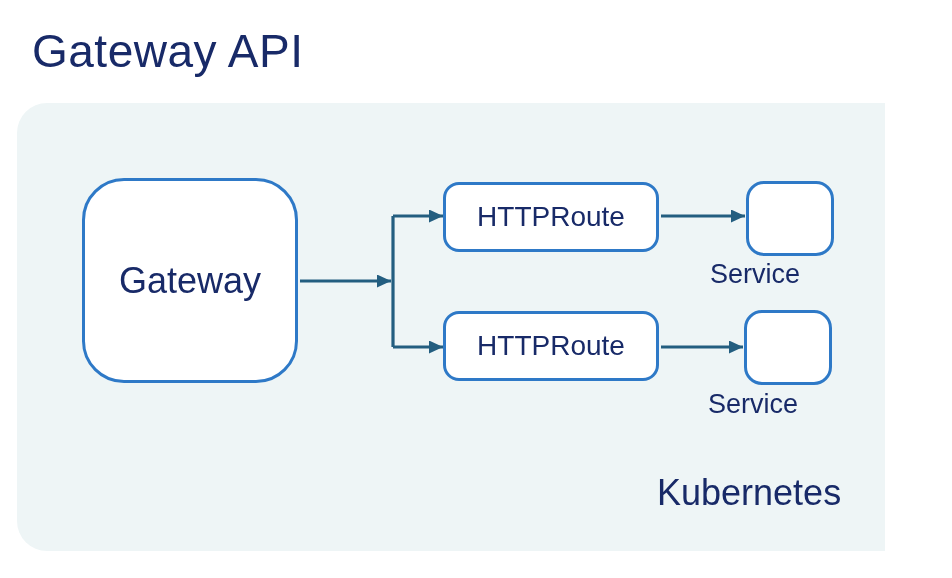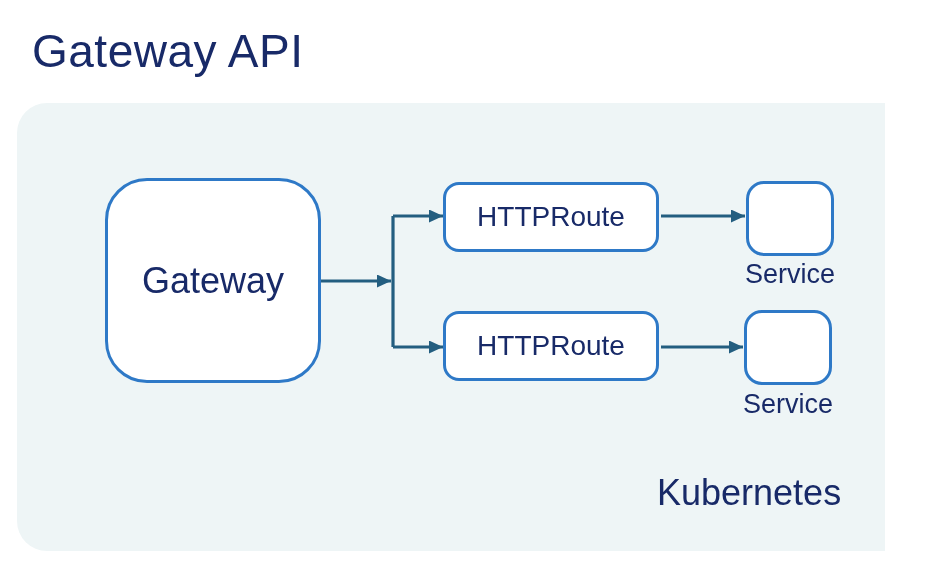--- a/index.html
+++ b/index.html
@@ -50,40 +50,38 @@
     align-items: center;
     justify-content: center;
     color: var(--title-text);
     white-space: nowrap;
   }
   .gateway-node {
     left: 82px;  top: 178px;
     width: 216px; height: 205px;
     border-radius: 42px;
     font-size: 36px;
-    margin-left: 23px;
   }
   .route-node {
     left: 443px;
     width: 216px; height: 70px;
     border-radius: 16px;
     font-size: 28px;
   }
   .route-1 { top: 182px; }
   .route-2 { top: 311px; }
   .service-node {
     width: 88px; height: 75px;
     border-radius: 18px;
   }
   .service-1 { left: 746px; top: 181px; }
   .service-2 { left: 744px; top: 310px; }
   .service-label {
     position: absolute;
     width: 160px;
-    text-align: center;
     font-size: 27px;
     color: var(--title-text);
   }
   .service-label-1 { left: 710px; top: 259px; }
   .service-label-2 { left: 708px; top: 389px; }
   .cluster-label {
     position: absolute;
     left: 657px;
     top: 472px;
     font-size: 36px;

